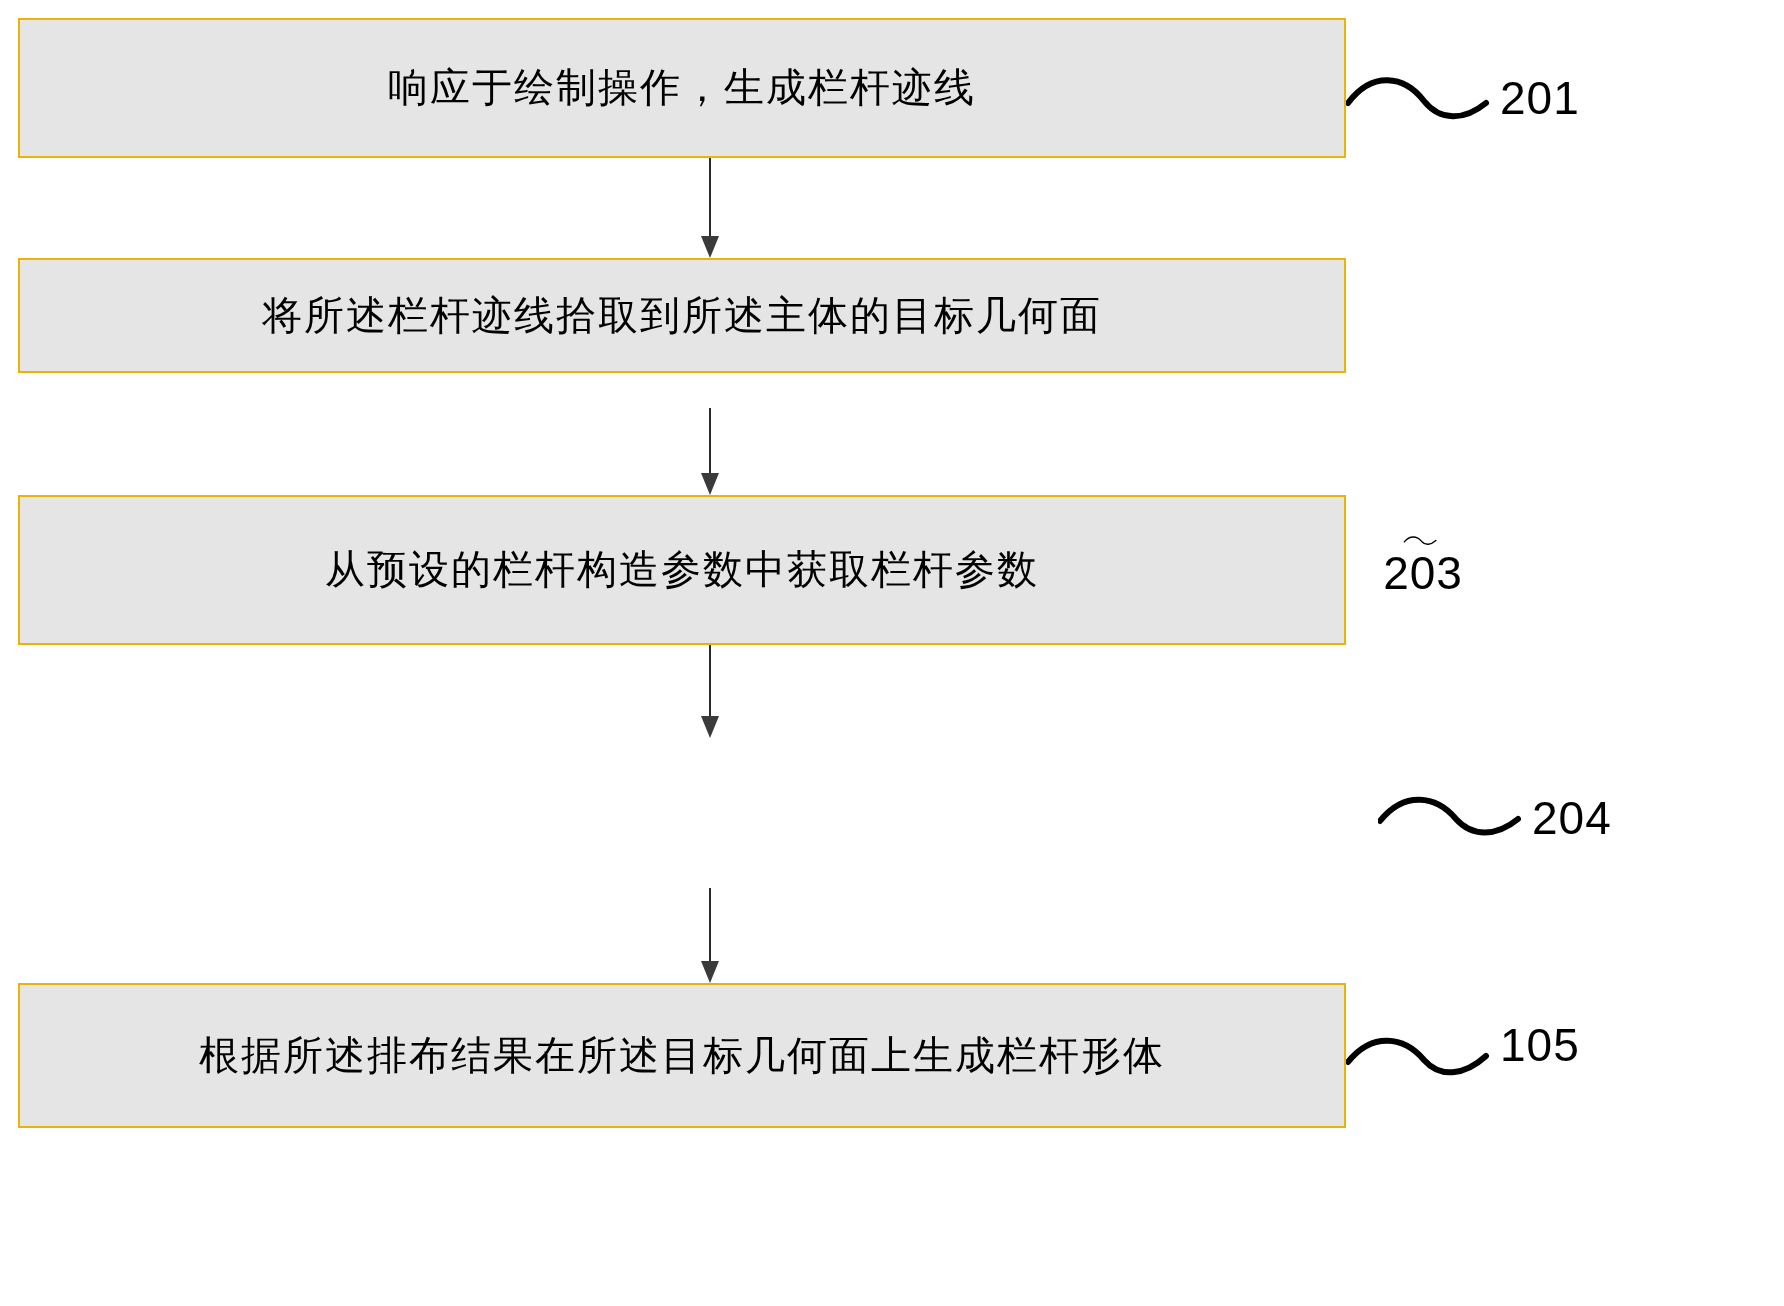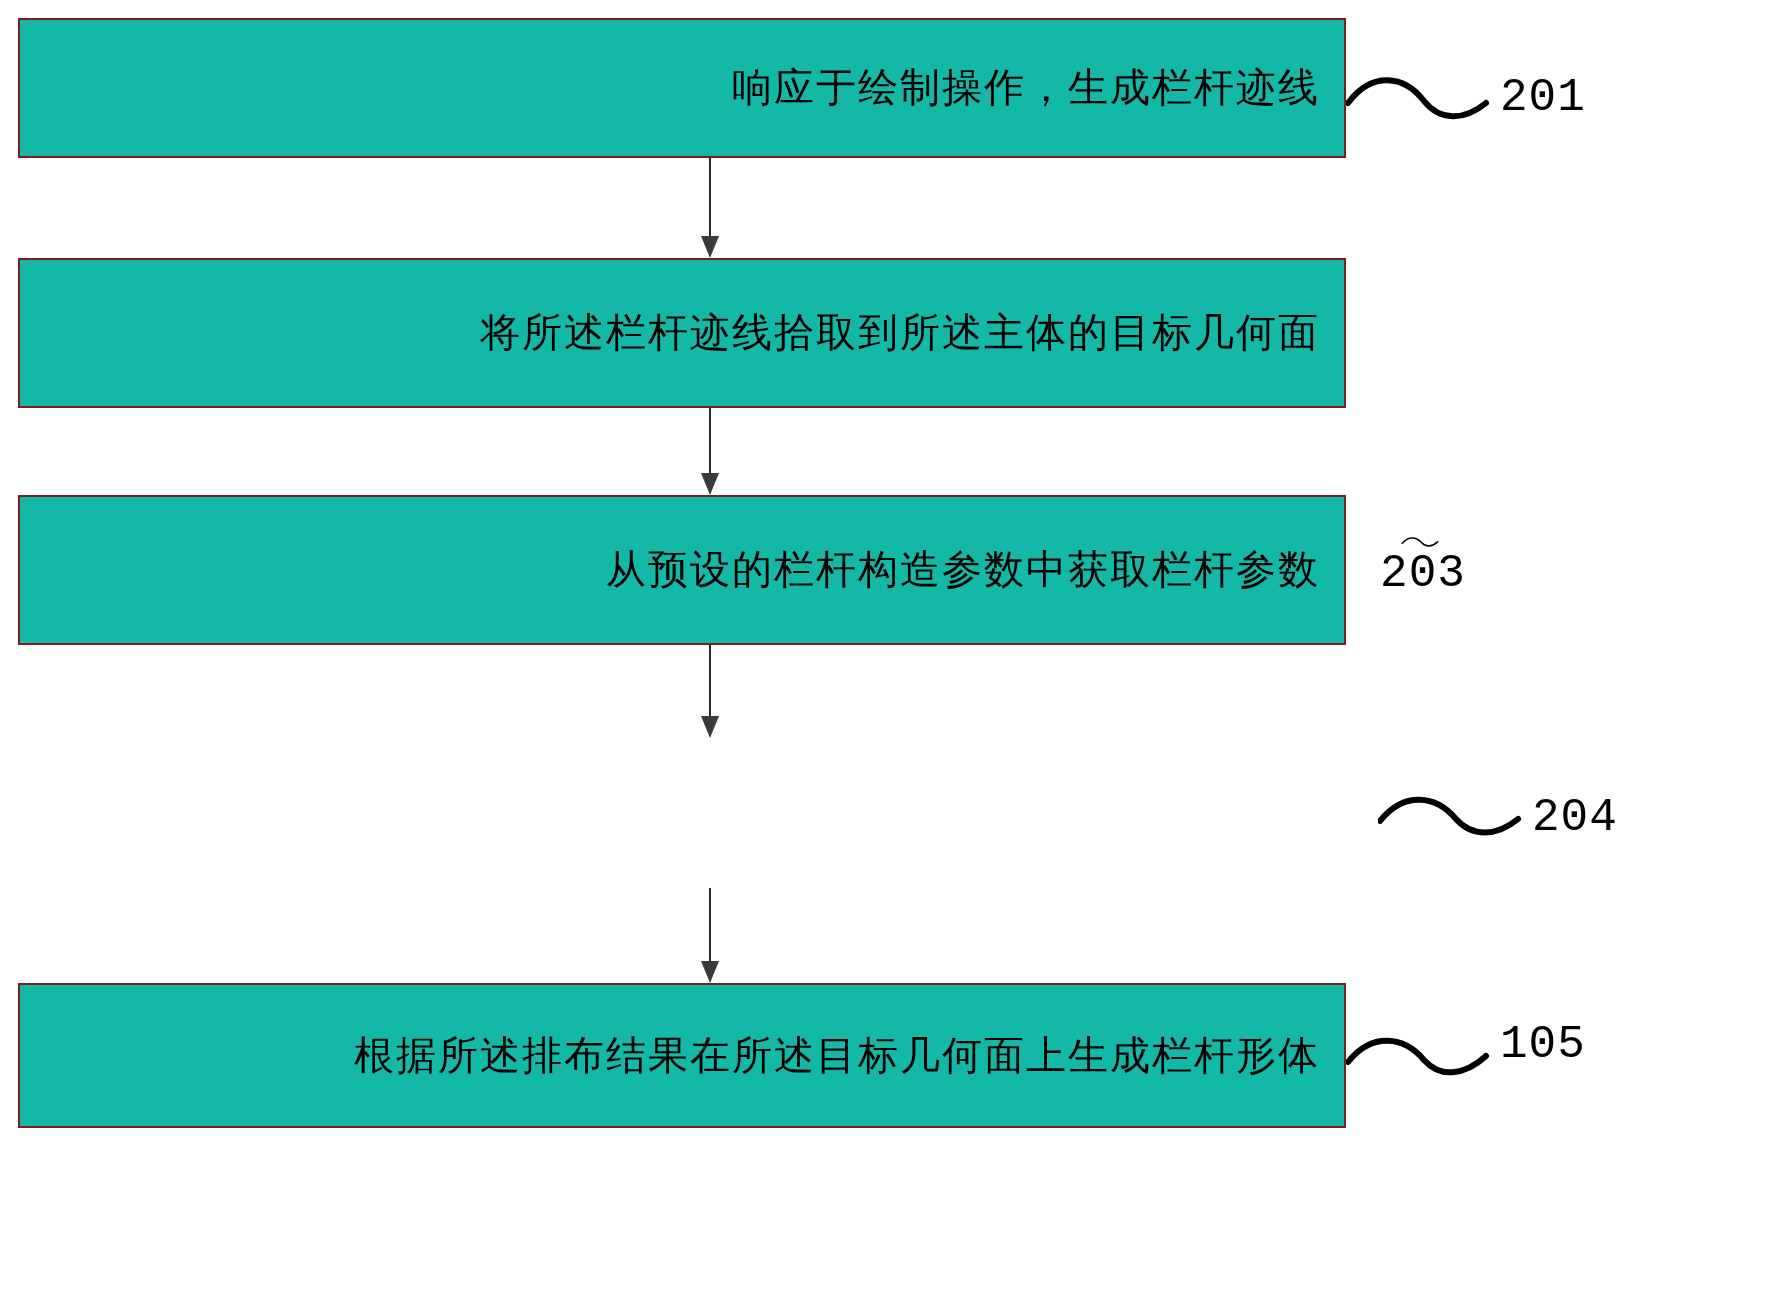--- a/index.html
+++ b/index.html
@@ -14,25 +14,25 @@
   #canvas {
     position: relative;
     width: 1784px;
     height: 1306px;
     background: #ffffff;
     overflow: hidden;
   }
   .flow-box {
     position: absolute;
     box-sizing: border-box;
-    border: 2px solid #7f1d1d;
-    background: #14b8a6;
+    border: 2px solid #eab308;
+    background: #e5e5e5;
     display: flex;
     align-items: center;
-    justify-content: flex-end;
+    justify-content: center;
     text-align: center;
   }
   .flow-box-label {
     font-family: "Liberation Serif", "DejaVu Serif", serif;
     font-size: 40px;
     line-height: 1.35;
     letter-spacing: 2px;
     color: #000000;
     padding: 0 24px;
     white-space: nowrap;
@@ -60,21 +60,21 @@
   .step-ref {
     position: absolute;
     display: flex;
     align-items: center;
     height: 70px;
   }
   .step-squiggle {
     display: block;
   }
   .step-number {
-    font-family: Liberation Mono, monospace;
+    font-family: Liberation Sans, sans-serif;
     font-size: 46px;
     color: #000000;
     letter-spacing: 1px;
     margin-left: 4px;
     white-space: nowrap;
   }
 </style>
 </head>
 <body>
 
@@ -82,21 +82,21 @@
 
   <div class="flow-box" style="left:18px; top:18px; width:1328px; height:140px;">
     <span class="flow-box-label">响应于绘制操作，生成栏杆迹线</span>
   </div>
 
   <div class="arrow-wrap" style="left:698px; top:158px; height:100px;">
     <div class="arrow-line" style="height:78px;"></div>
     <div class="arrow-head" style="top:78px;"></div>
   </div>
 
-  <div class="flow-box" style="left:18px; top:258px; width:1328px; height:150px;">
+  <div class="flow-box" style="left:18px; top:258px; width:1328px; height:115px;">
     <span class="flow-box-label">将所述栏杆迹线拾取到所述主体的目标几何面</span>
   </div>
 
   <div class="arrow-wrap" style="left:698px; top:408px; height:87px;">
     <div class="arrow-line" style="height:65px;"></div>
     <div class="arrow-head" style="top:65px;"></div>
   </div>
 
   <div class="flow-box" style="left:18px; top:495px; width:1328px; height:150px;">
     <span class="flow-box-label">从预设的栏杆构造参数中获取栏杆参数</span>

